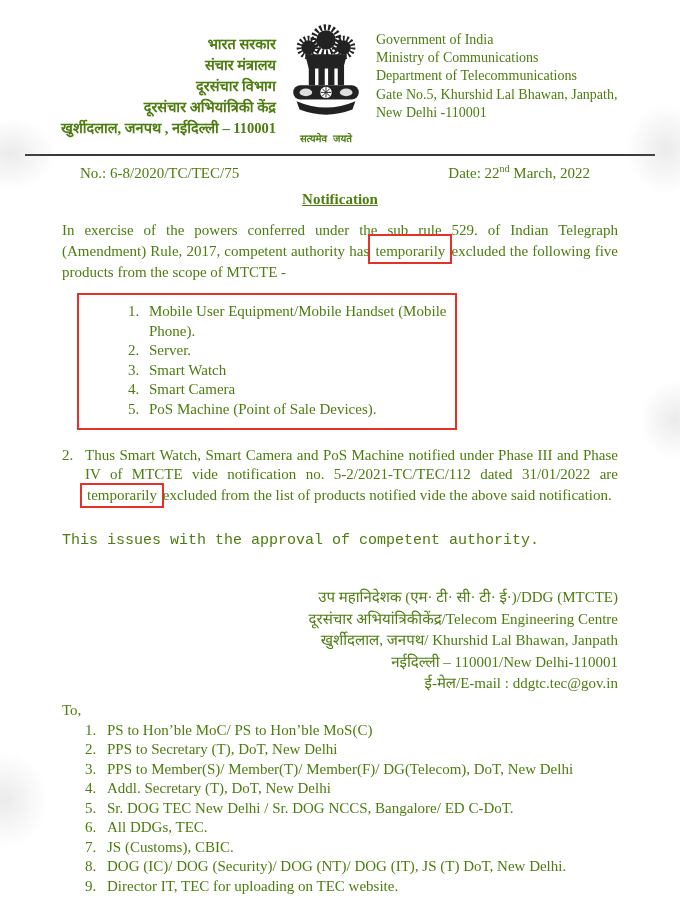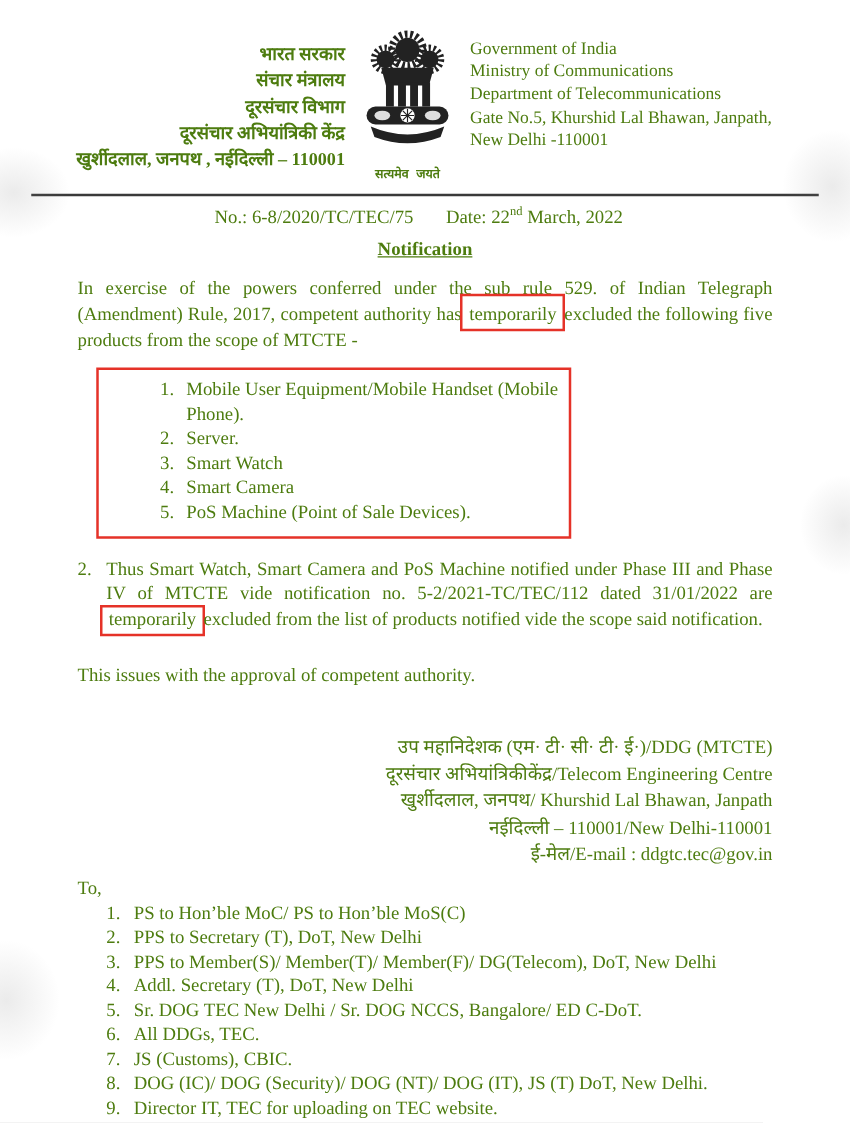--- a/index.html
+++ b/index.html
@@ -46,21 +46,21 @@
     font-size:14px; line-height:18.2px;
   }
 
   .rule{
     border:none; border-top:2px solid #3a3a3a;
     margin:8px 25px 0 25px;
   }
 
   
   .refline{
-    display:flex; justify-content:center;
+    display:flex; justify-content:space-between;
     margin:9px 90px 0 80px;
     font-size:15px;
     gap:26px;
   }
   sup{ font-size:10px; vertical-align:super; line-height:0; }
 
   
   .doc-title{
     text-align:center; margin-top:9px;
     font-size:15px; font-weight:bold; text-decoration:underline;
@@ -99,21 +99,21 @@
   .product-box ol li{ padding-left:6px; }
 
   
   .para-num{
     display:grid; grid-template-columns:23px 1fr;
     margin:16px 62px 0 62px;
     font-size:15px; line-height:19px;
   }
   .para-num .body{ text-align:justify; }
 
-  .approval{ margin:25px 62px 16px 62px; font-size:15px; }
+  .approval{ margin:25px 62px 16px 62px; font-size:15px;font-family:Liberation Mono, monospace; }
 
   
   .signature{
     margin:38px 62px 0 62px;
     text-align:right;
     font-size:15px; line-height:21.5px;
     font-family:"Liberation Serif","DejaVu Sans",serif;
   }
 
   
@@ -203,21 +203,21 @@
       <li>Mobile User Equipment/Mobile Handset (Mobile Phone).</li>
       <li>Server.</li>
       <li>Smart Watch</li>
       <li>Smart Camera</li>
       <li>PoS Machine (Point of Sale Devices).</li>
     </ol>
   </div>
 
   <div class="para-num">
     <span>2.</span>
-    <span class="body"><span>Thus Smart Watch, Smart Camera and PoS Machine notified under Phase III and Phase IV of MTCTE vide notification no. 5-2/2021-TC/TEC/112 dated 31/01/2022 are </span><span class="hl">temporarily</span><span> excluded from the list of products notified vide the scope said notification.</span></span>
+    <span class="body"><span>Thus Smart Watch, Smart Camera and PoS Machine notified under Phase III and Phase IV of MTCTE vide notification no. 5-2/2021-TC/TEC/112 dated 31/01/2022 are </span><span class="hl">temporarily</span><span> excluded from the list of products notified vide the above said notification.</span></span>
   </div>
 
   <p class="approval">This issues with the approval of competent authority.</p>
 
   <div class="signature">
     <div>उप महानिदेशक (एम· टी· सी· टी· ई·)/DDG  (MTCTE)</div>
     <div>दूरसंचार अभियांत्रिकीकेंद्र/Telecom Engineering Centre</div>
     <div>खुर्शीदलाल, जनपथ/ Khurshid Lal Bhawan, Janpath</div>
     <div>नईदिल्ली – 110001/New Delhi-110001</div>
     <div>ई-मेल/E-mail :  ddgtc.tec@gov.in</div>

